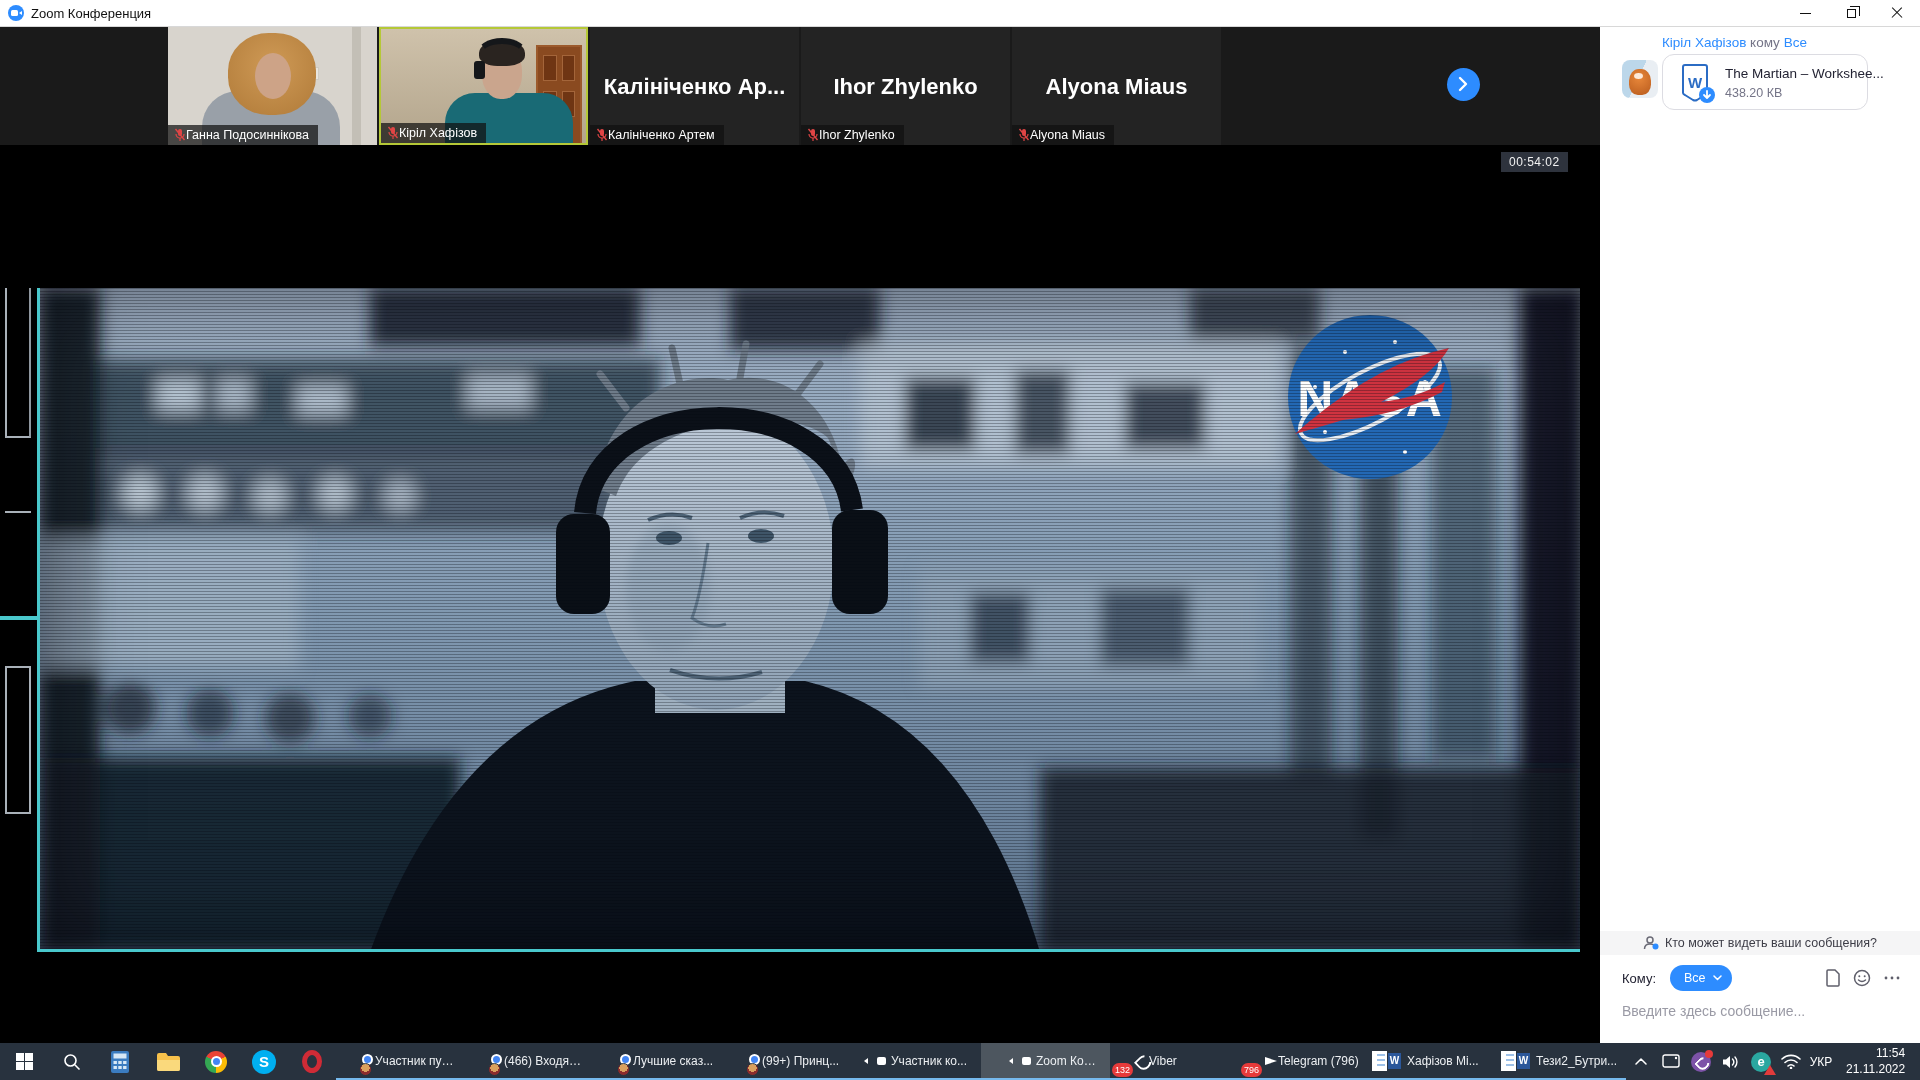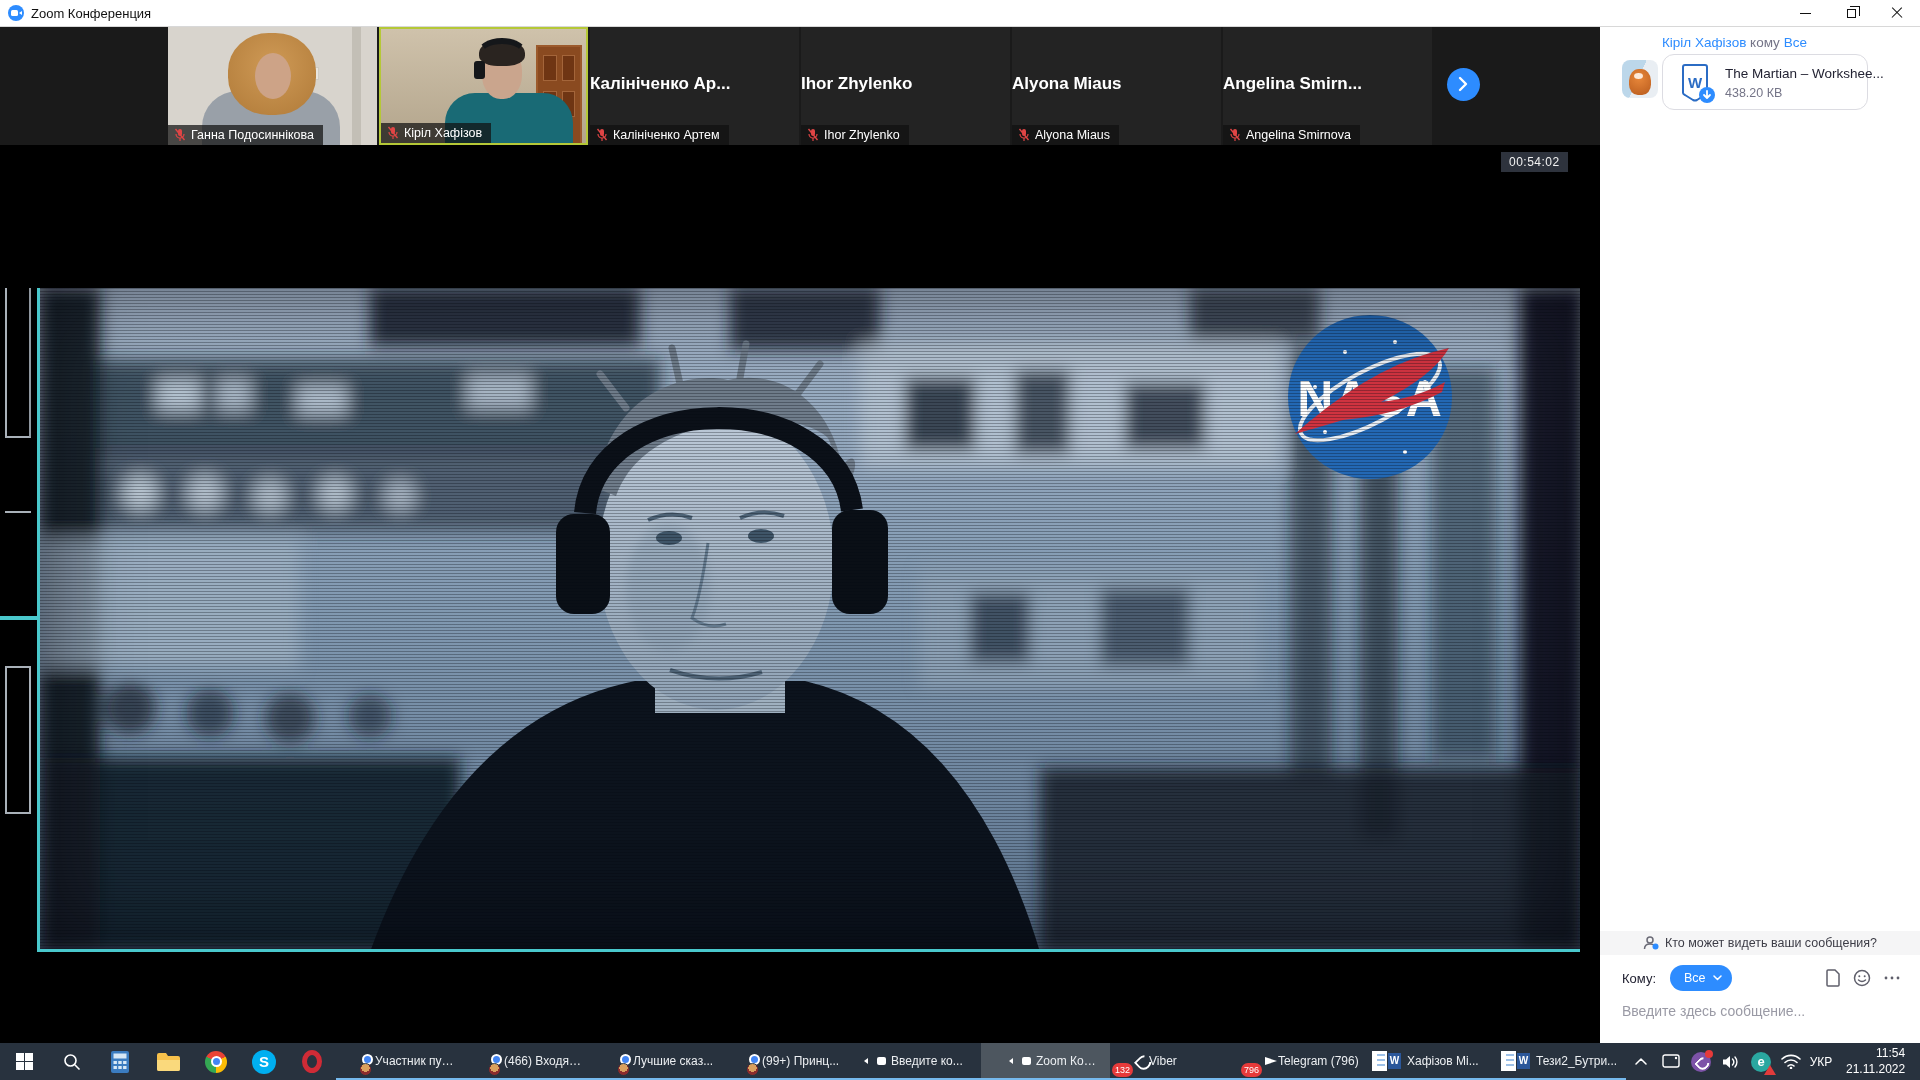--- a/index.html
+++ b/index.html
@@ -31,23 +31,23 @@
   
   .main { position:absolute; left:0; top:27px; width:1920px; height:1016px; display:flex; }
   .stage { position:relative; width:1600px; height:1016px; background:#000; }
 
   
   .filmstrip { position:absolute; left:0; top:0; width:1600px; height:118px; background:#1a1a1a; }
   .tile { position:absolute; top:0; height:118px; width:209px; background:#232323; overflow:hidden; }
   .tile.video1 { left:168px; background:#d8d4cd; }
   .tile.video2 { left:379px; background:linear-gradient(180deg,#cfc2ab,#b3a58c); border:2px solid #b5c837; }
   .tile.t3 { left:590px; } .tile.t4 { left:801px; } .tile.t5 { left:1012px; } .tile.t6 { left:1223px; }
-  .center-name { position:absolute; left:0; right:0; top:47px; color:#fff;
-                 font-size:17px; font-weight:bold; }
-  .name-bar { position:absolute; left:0; bottom:0; display:flex; align-items:center; gap:5px;
+  .center-name { position:absolute; left:0; right:0; top:47px; text-align:center; color:#fff;
+                 font-size:22px; font-weight:bold; }
+  .name-bar { position:absolute; left:0; bottom:0; display:flex; align-items:center; 
               background:rgba(16,16,16,0.72); padding:3px 9px 3px 6px; color:#fff; font-size:12.5px;
               white-space:nowrap; }
   .micsvg { width:12px; height:14px; flex:0 0 auto; }
   
   .w-door { position:absolute; right:16px; top:0; width:9px; height:100%; background:#c3bfb6; }
   .w-switch { position:absolute; right:58px; top:40px; width:9px; height:13px; background:#e9e6df; border:1px solid #cfccc4; }
   .w-body { position:absolute; left:34px; bottom:-8px; width:138px; height:62px; background:#99a0a8; border-radius:36px 36px 0 0; }
   .w-hair { position:absolute; left:60px; top:6px; width:88px; height:82px;
             background:radial-gradient(circle at 50% 40%, #cf9a56, #b07a38); border-radius:46%; }
   .w-face { position:absolute; left:87px; top:26px; width:36px; height:46px; background:#cda387; border-radius:50%; }
@@ -268,32 +268,20 @@
             <svg class="micsvg" viewBox="0 0 12 14">
                 <rect x="4" y="1" width="4" height="7" rx="2" fill="#E04545"></rect>
                 <path d="M2 6 a4 4 0 0 0 8 0" fill="none" stroke="#E04545" stroke-width="1.2"></path>
                 <line x1="6" y1="10" x2="6" y2="13" stroke="#E04545" stroke-width="1.2"></line>
                 <line x1="1.5" y1="1" x2="10.5" y2="12" stroke="#E04545" stroke-width="1.4"></line>
               </svg>
             <span>Alyona Miaus</span>
           </div>
         </div>
 
-        <div class="tile t6">
-          <div class="center-name">Angelina Smirn...</div>
-          <div class="name-bar">
-            <svg class="micsvg" viewBox="0 0 12 14">
-                <rect x="4" y="1" width="4" height="7" rx="2" fill="#E04545"></rect>
-                <path d="M2 6 a4 4 0 0 0 8 0" fill="none" stroke="#E04545" stroke-width="1.2"></path>
-                <line x1="6" y1="10" x2="6" y2="13" stroke="#E04545" stroke-width="1.2"></line>
-                <line x1="1.5" y1="1" x2="10.5" y2="12" stroke="#E04545" stroke-width="1.4"></line>
-              </svg>
-            <span>Angelina Smirnova</span>
-          </div>
-        </div>
 
         <button class="next-btn">
           <svg width="10" height="16" viewBox="0 0 10 16">
             <polyline points="2,2 8,8 2,14" fill="none" stroke="#fff" stroke-width="2.4" stroke-linecap="round" stroke-linejoin="round"></polyline>
           </svg>
         </button>
       </div>
 
       <div class="video-area">
         <div class="bracket bk1"></div>
@@ -521,21 +509,21 @@
     <button class="app-btn">
       <span class="app-ico"><span class="ico-chrome"></span><span class="mini-avatar"></span></span>
       <span class="app-label">Лучшие сказ...</span>
     </button>
     <button class="app-btn">
       <span class="app-ico"><span class="ico-chrome"></span><span class="mini-avatar"></span></span>
       <span class="app-label">(99+) Принц...</span>
     </button>
     <button class="app-btn">
       <span class="app-ico"><span class="ico-zoom"></span></span>
-      <span class="app-label">Введите ко...</span>
+      <span class="app-label">Участник ко...</span>
     </button>
     <button class="app-btn active">
       <span class="app-ico"><span class="ico-zoom"></span></span>
       <span class="app-label">Zoom Конфе...</span>
     </button>
     <button class="app-btn">
       <span class="app-ico"><span class="ico-viber"></span>
         <span class="badge">132</span></span>
       <span class="app-label">Viber</span>
     </button>

